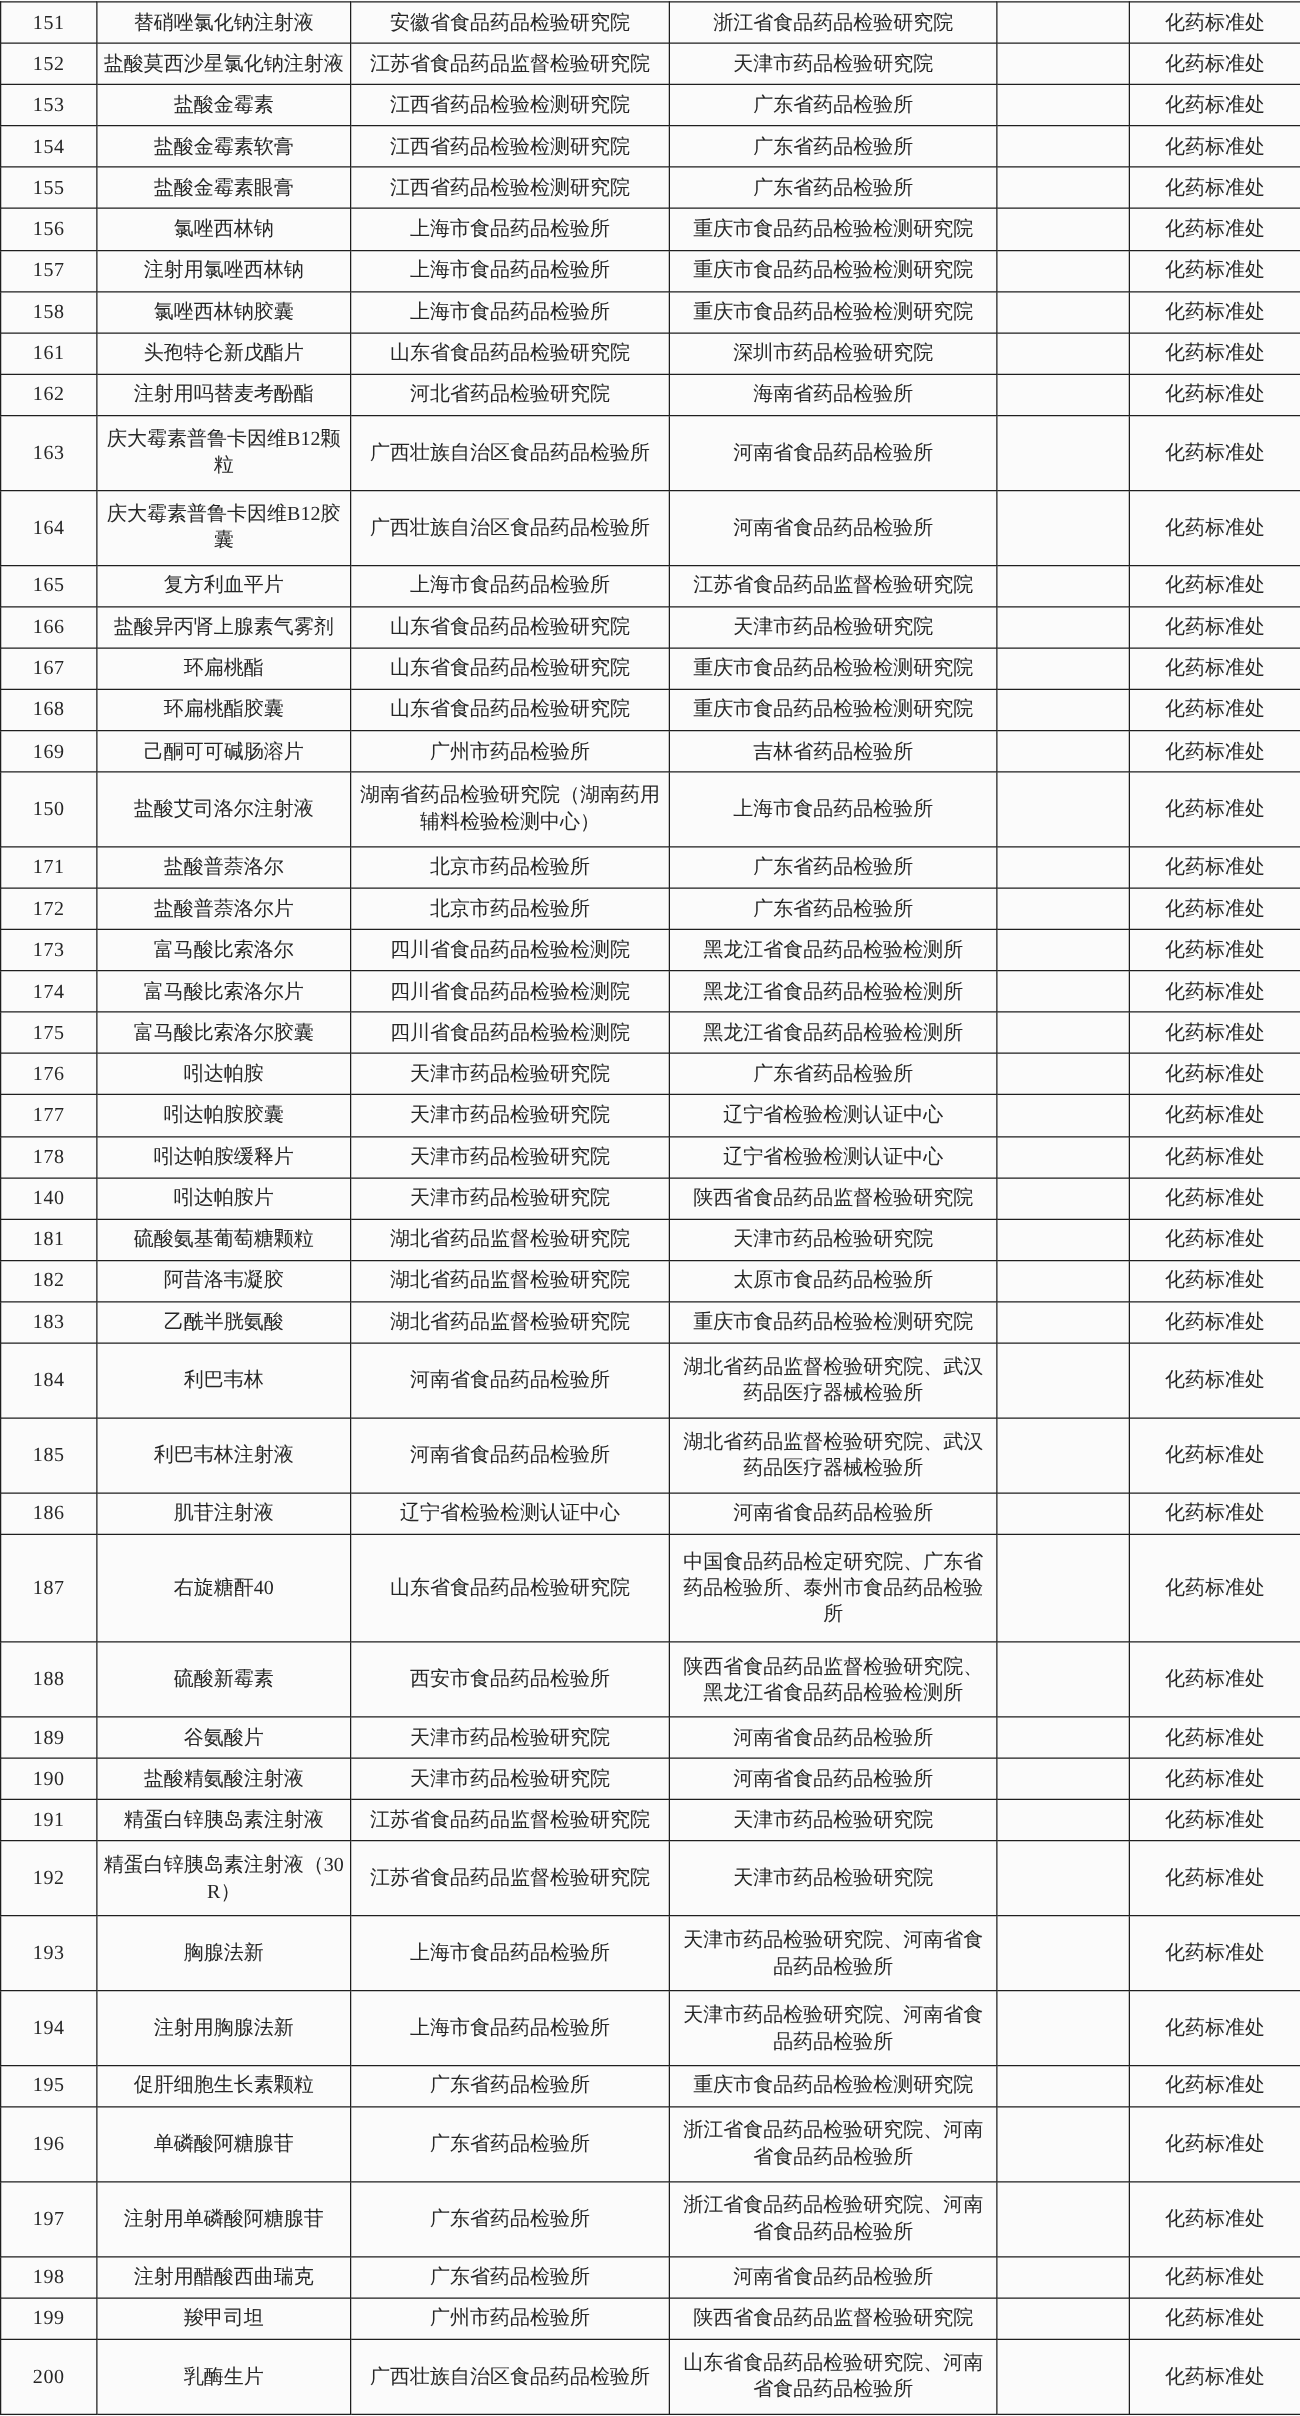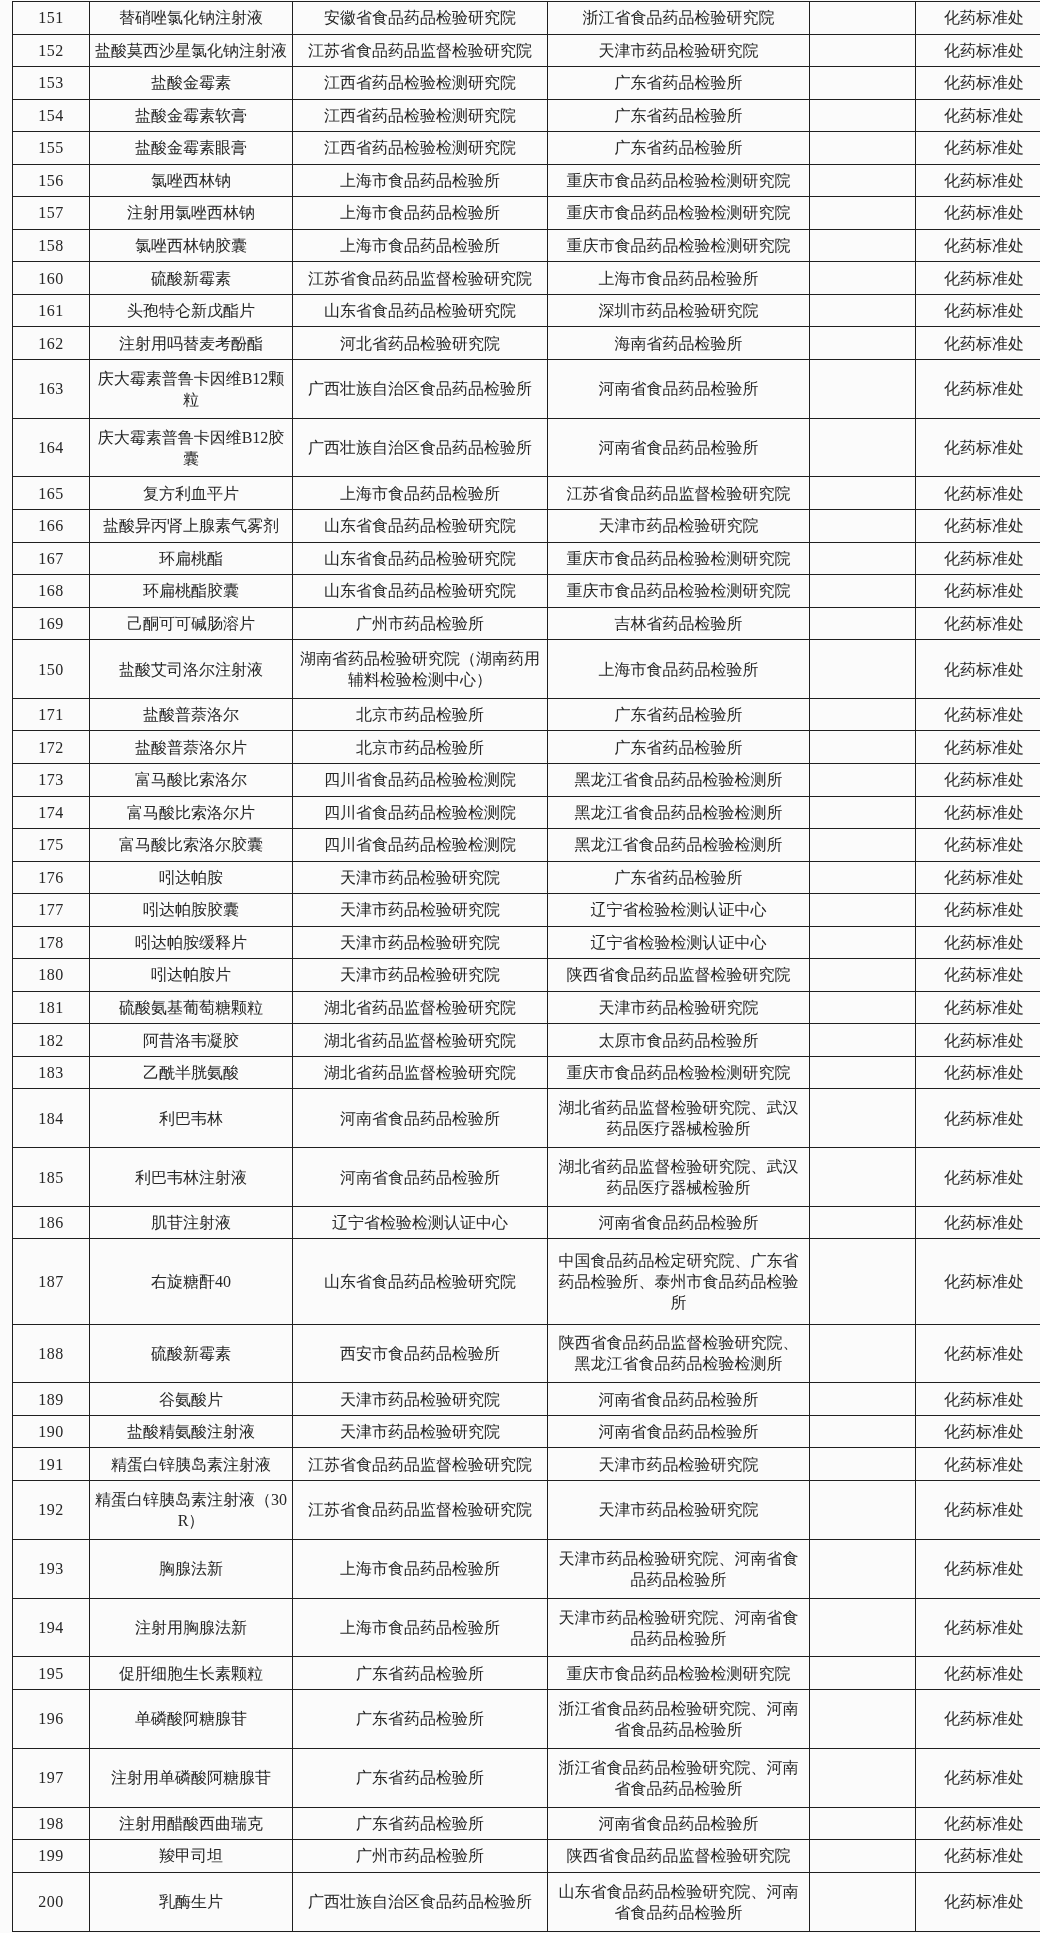--- a/index.html
+++ b/index.html
@@ -11,21 +11,21 @@
   html,body{margin:0;padding:0;}
   body{
     width:1040px;
     background:var(--bg-color);
     font-family:"Liberation Serif","DejaVu Serif",serif;
     color:var(--text-color);
   }
   .page{
     width:1040px;
     min-height:1933px;
-    padding:1px 12px;
+    padding:1px 0;
     background:var(--bg-color);
   }
   table.drug-table{
     width:1040px;
     height:1931px;
     border-collapse:collapse;
     table-layout:fixed;
   }
   table.drug-table td{
     border:1.5px solid var(--border-color);
@@ -118,28 +118,20 @@
         </tr>
         <tr>
           <td class="col-num">158</td>
           <td class="col-drug">氯唑西林钠胶囊</td>
           <td class="col-org1">上海市食品药品检验所</td>
           <td class="col-org2">重庆市食品药品检验检测研究院</td>
           <td class="col-empty"></td>
           <td class="col-dept">化药标准处</td>
         </tr>
         <tr>
-          <td class="col-num">160</td>
-          <td class="col-drug">硫酸新霉素</td>
-          <td class="col-org1">江苏省食品药品监督检验研究院</td>
-          <td class="col-org2">上海市食品药品检验所</td>
-          <td class="col-empty"></td>
-          <td class="col-dept">化药标准处</td>
-        </tr>
-        <tr>
           <td class="col-num">161</td>
           <td class="col-drug">头孢特仑新戊酯片</td>
           <td class="col-org1">山东省食品药品检验研究院</td>
           <td class="col-org2">深圳市药品检验研究院</td>
           <td class="col-empty"></td>
           <td class="col-dept">化药标准处</td>
         </tr>
         <tr>
           <td class="col-num">162</td>
           <td class="col-drug">注射用吗替麦考酚酯</td>
@@ -270,21 +262,21 @@
         </tr>
         <tr>
           <td class="col-num">178</td>
           <td class="col-drug">吲达帕胺缓释片</td>
           <td class="col-org1">天津市药品检验研究院</td>
           <td class="col-org2">辽宁省检验检测认证中心</td>
           <td class="col-empty"></td>
           <td class="col-dept">化药标准处</td>
         </tr>
         <tr>
-          <td class="col-num">180</td>
+          <td class="col-num">140</td>
           <td class="col-drug">吲达帕胺片</td>
           <td class="col-org1">天津市药品检验研究院</td>
           <td class="col-org2">陕西省食品药品监督检验研究院</td>
           <td class="col-empty"></td>
           <td class="col-dept">化药标准处</td>
         </tr>
         <tr>
           <td class="col-num">181</td>
           <td class="col-drug">硫酸氨基葡萄糖颗粒</td>
           <td class="col-org1">湖北省药品监督检验研究院</td>

